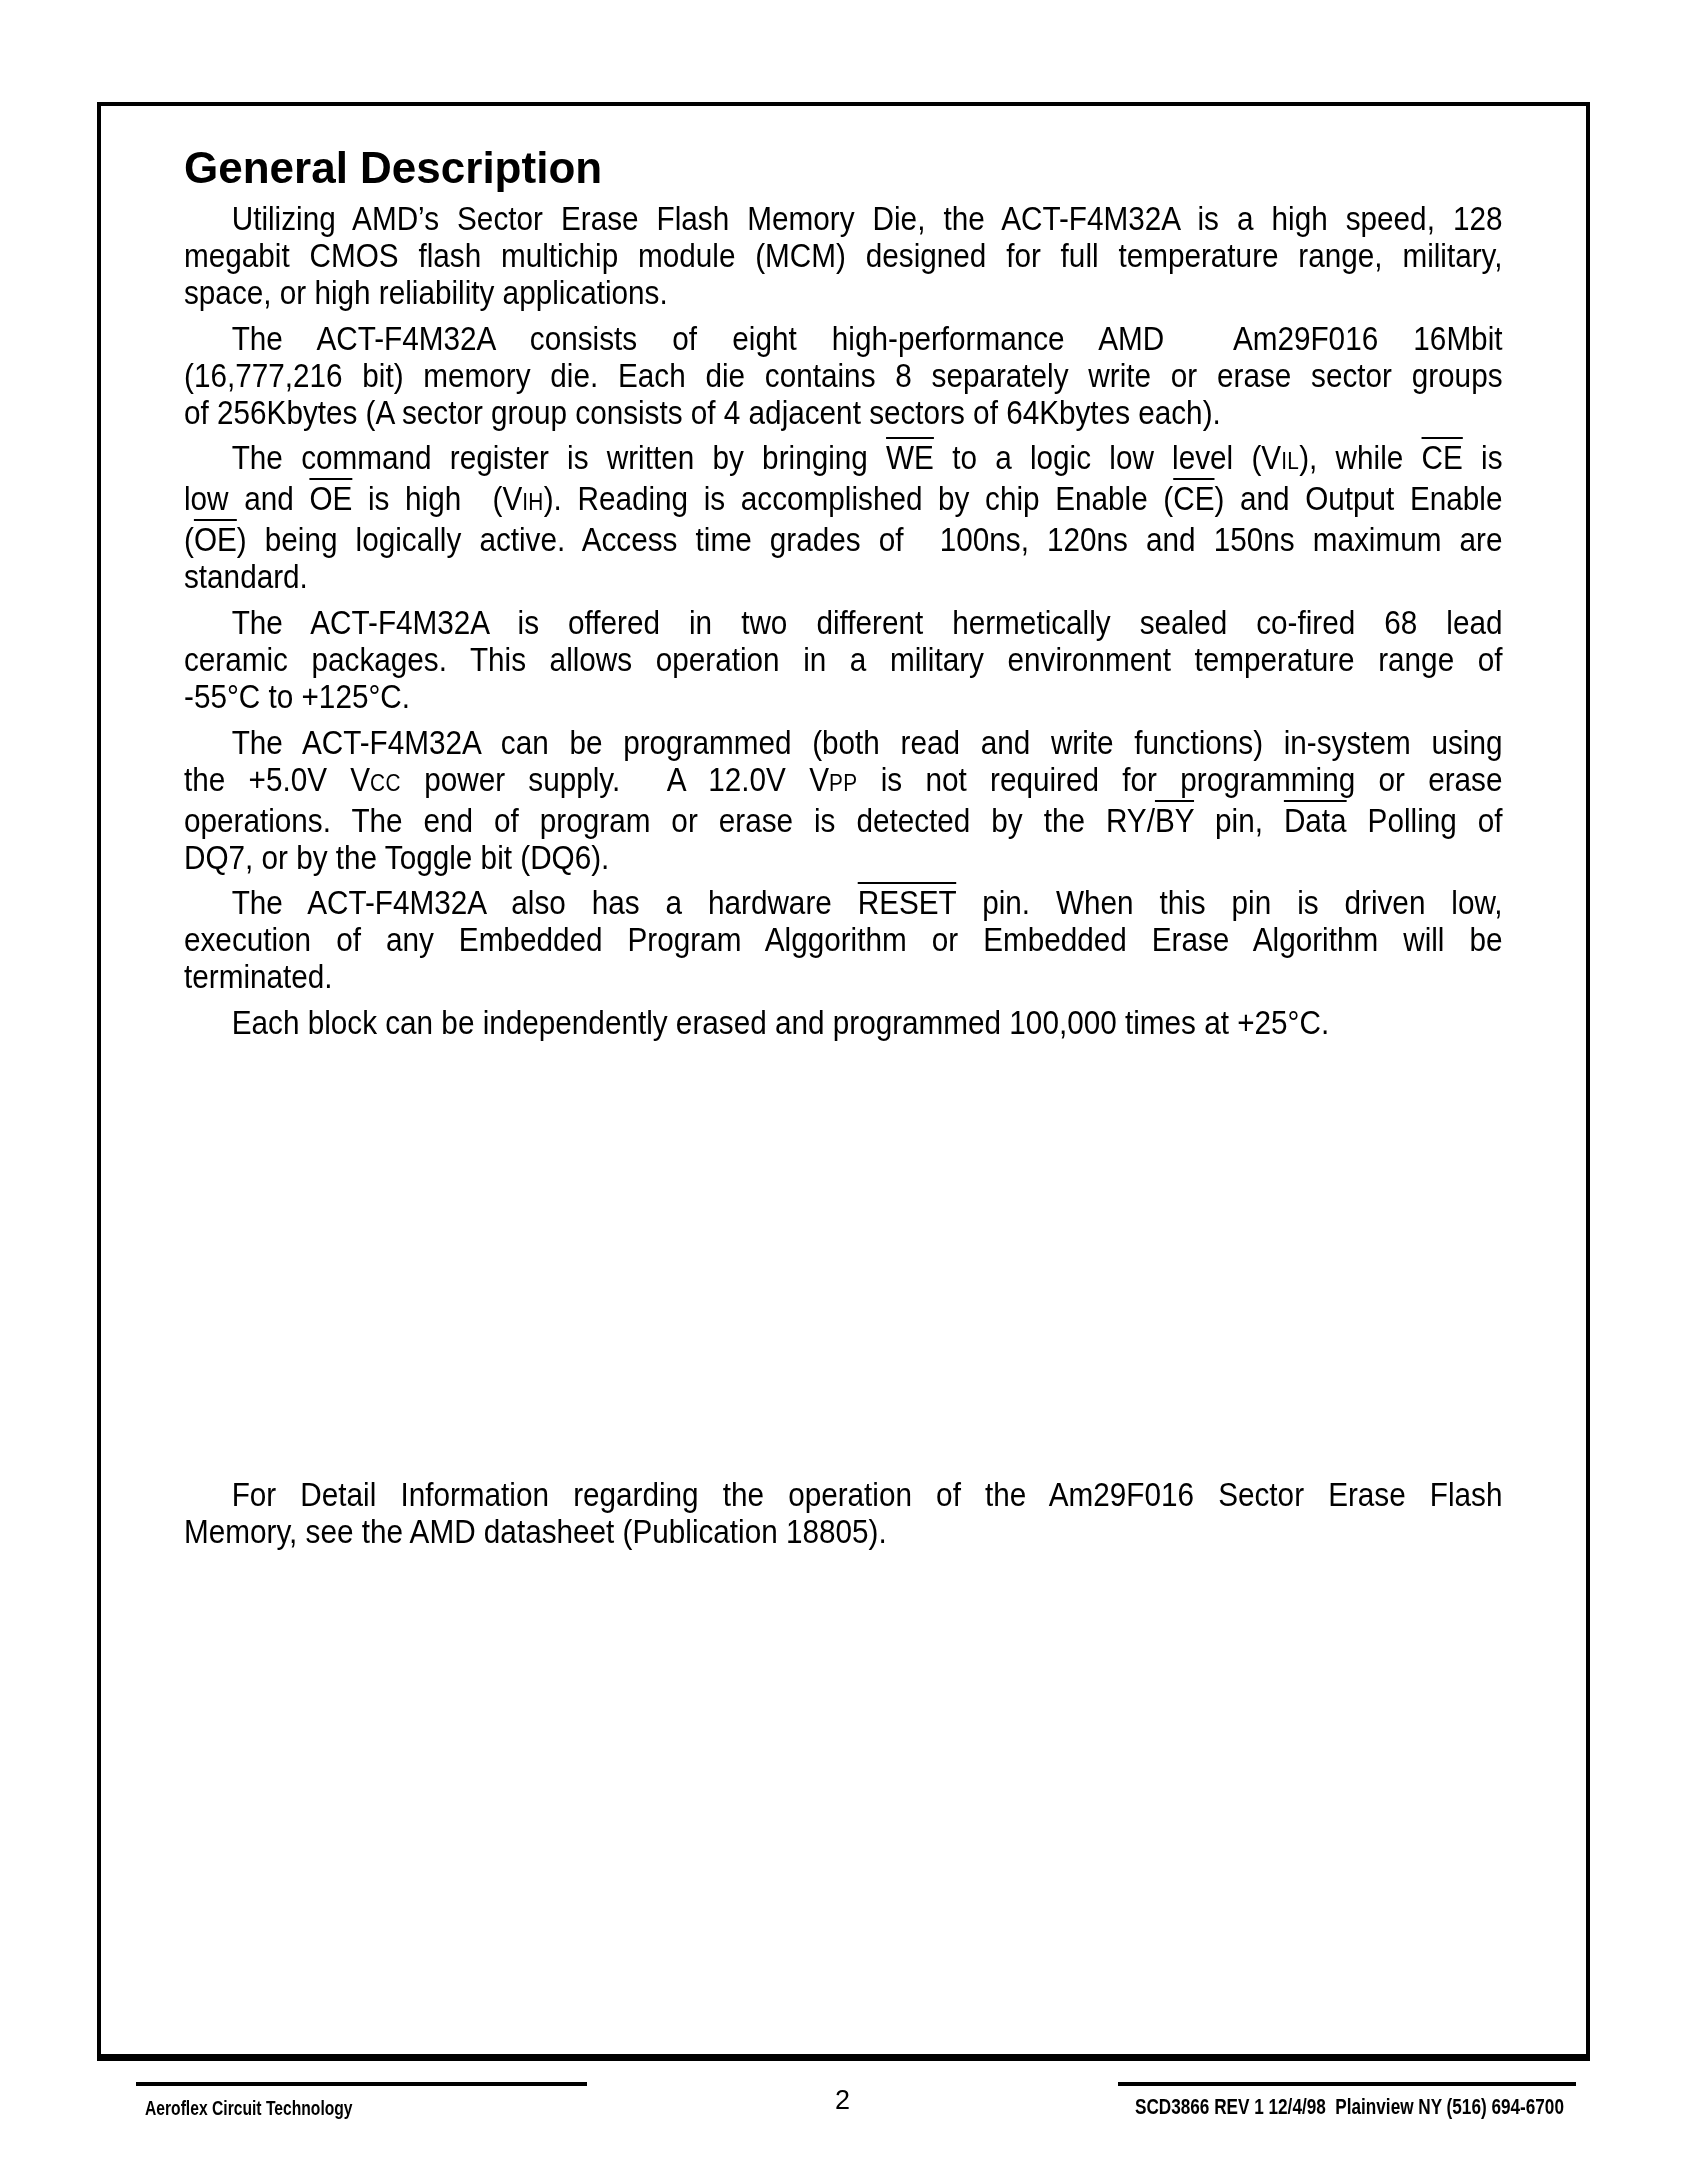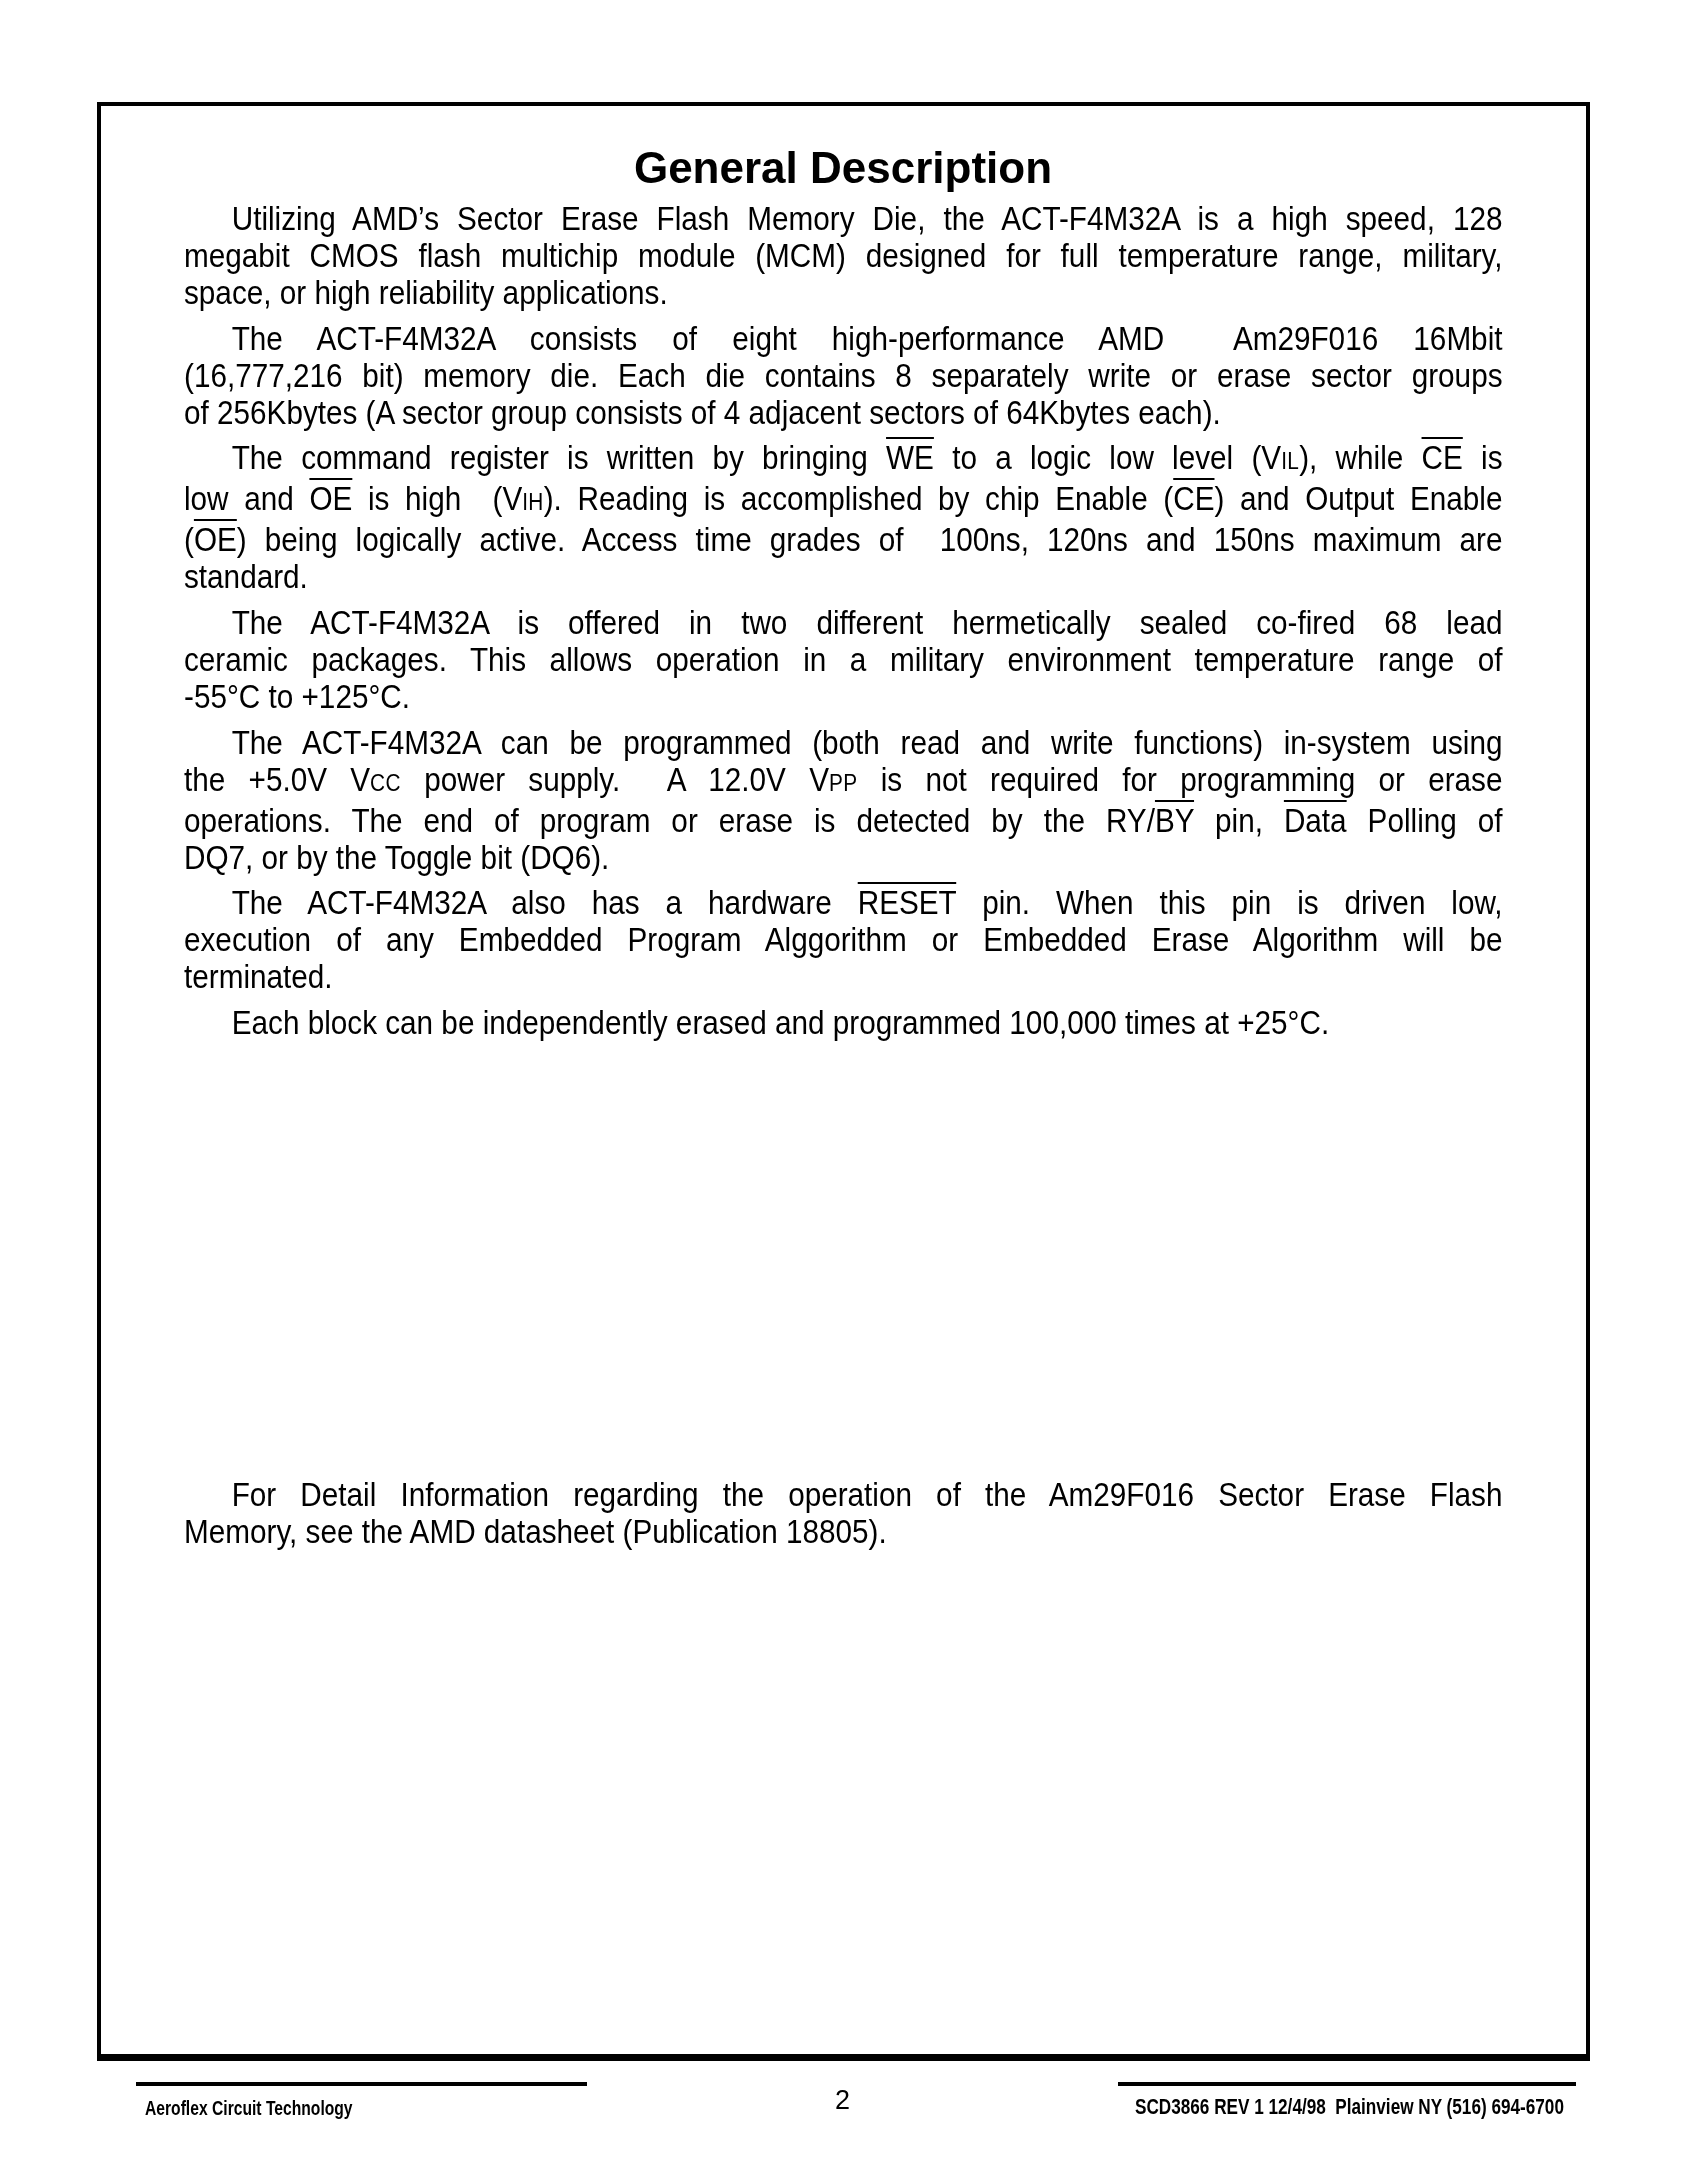--- a/index.html
+++ b/index.html
@@ -17,21 +17,21 @@
     width: 1493px; height: 1959px;
     box-sizing: border-box;
     border: 4px solid #000;
     border-bottom-width: 7.1px;
     background: #fff;
   }
   .page-title {
     position: absolute;
     left: 184px; top: 143px;
     width: 1318px;
-    text-align: center;
+    text-align: left;
     font-size: 44px;
     font-weight: bold;
     letter-spacing: 0px;
     white-space: nowrap;
   }
   .body-text {
     position: absolute;
     left: 184px; top: 200px;
     width: 1465px;
     transform: scaleX(0.9);

